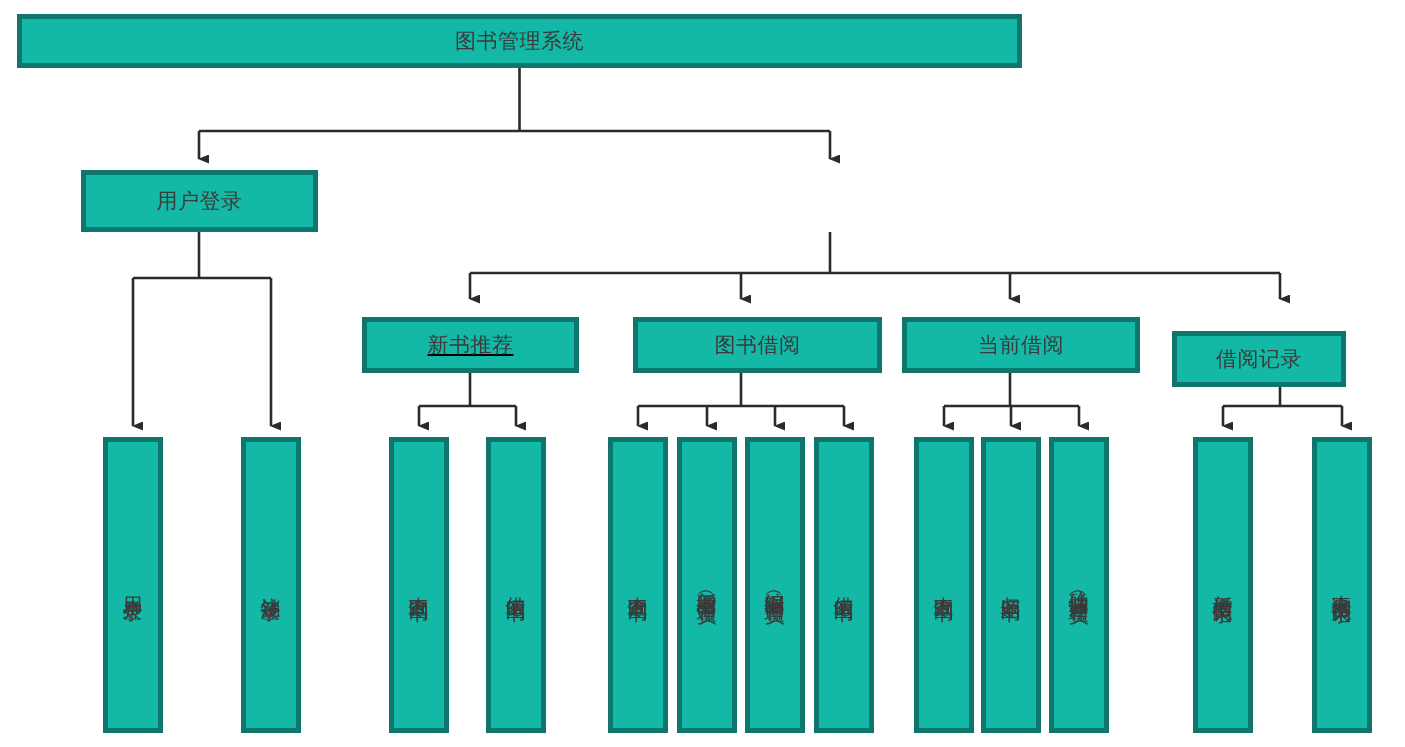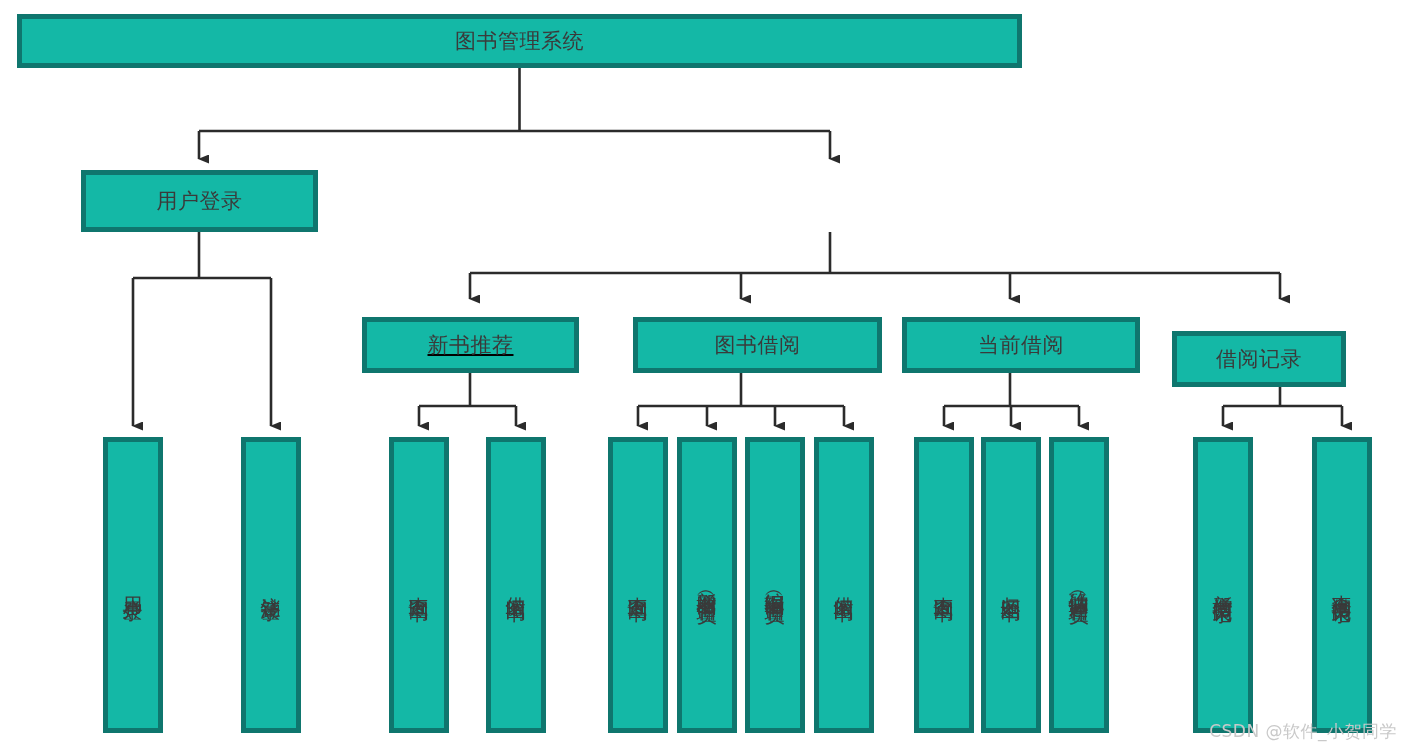--- a/index.html
+++ b/index.html
@@ -189,15 +189,14 @@
   </div>
 
   <div class="node-box" style="left:1193px; top:437px; width:60px; height:296px;">
     <span class="node-label vertical">新增借阅记录</span>
   </div>
 
   <div class="node-box" style="left:1312px; top:437px; width:60px; height:296px;">
     <span class="node-label vertical">查询借阅记录</span>
   </div>
 
-  <div class="watermark">CSDN @软件_小贺同学</div>
 
 </div>
 
 </body></html>

